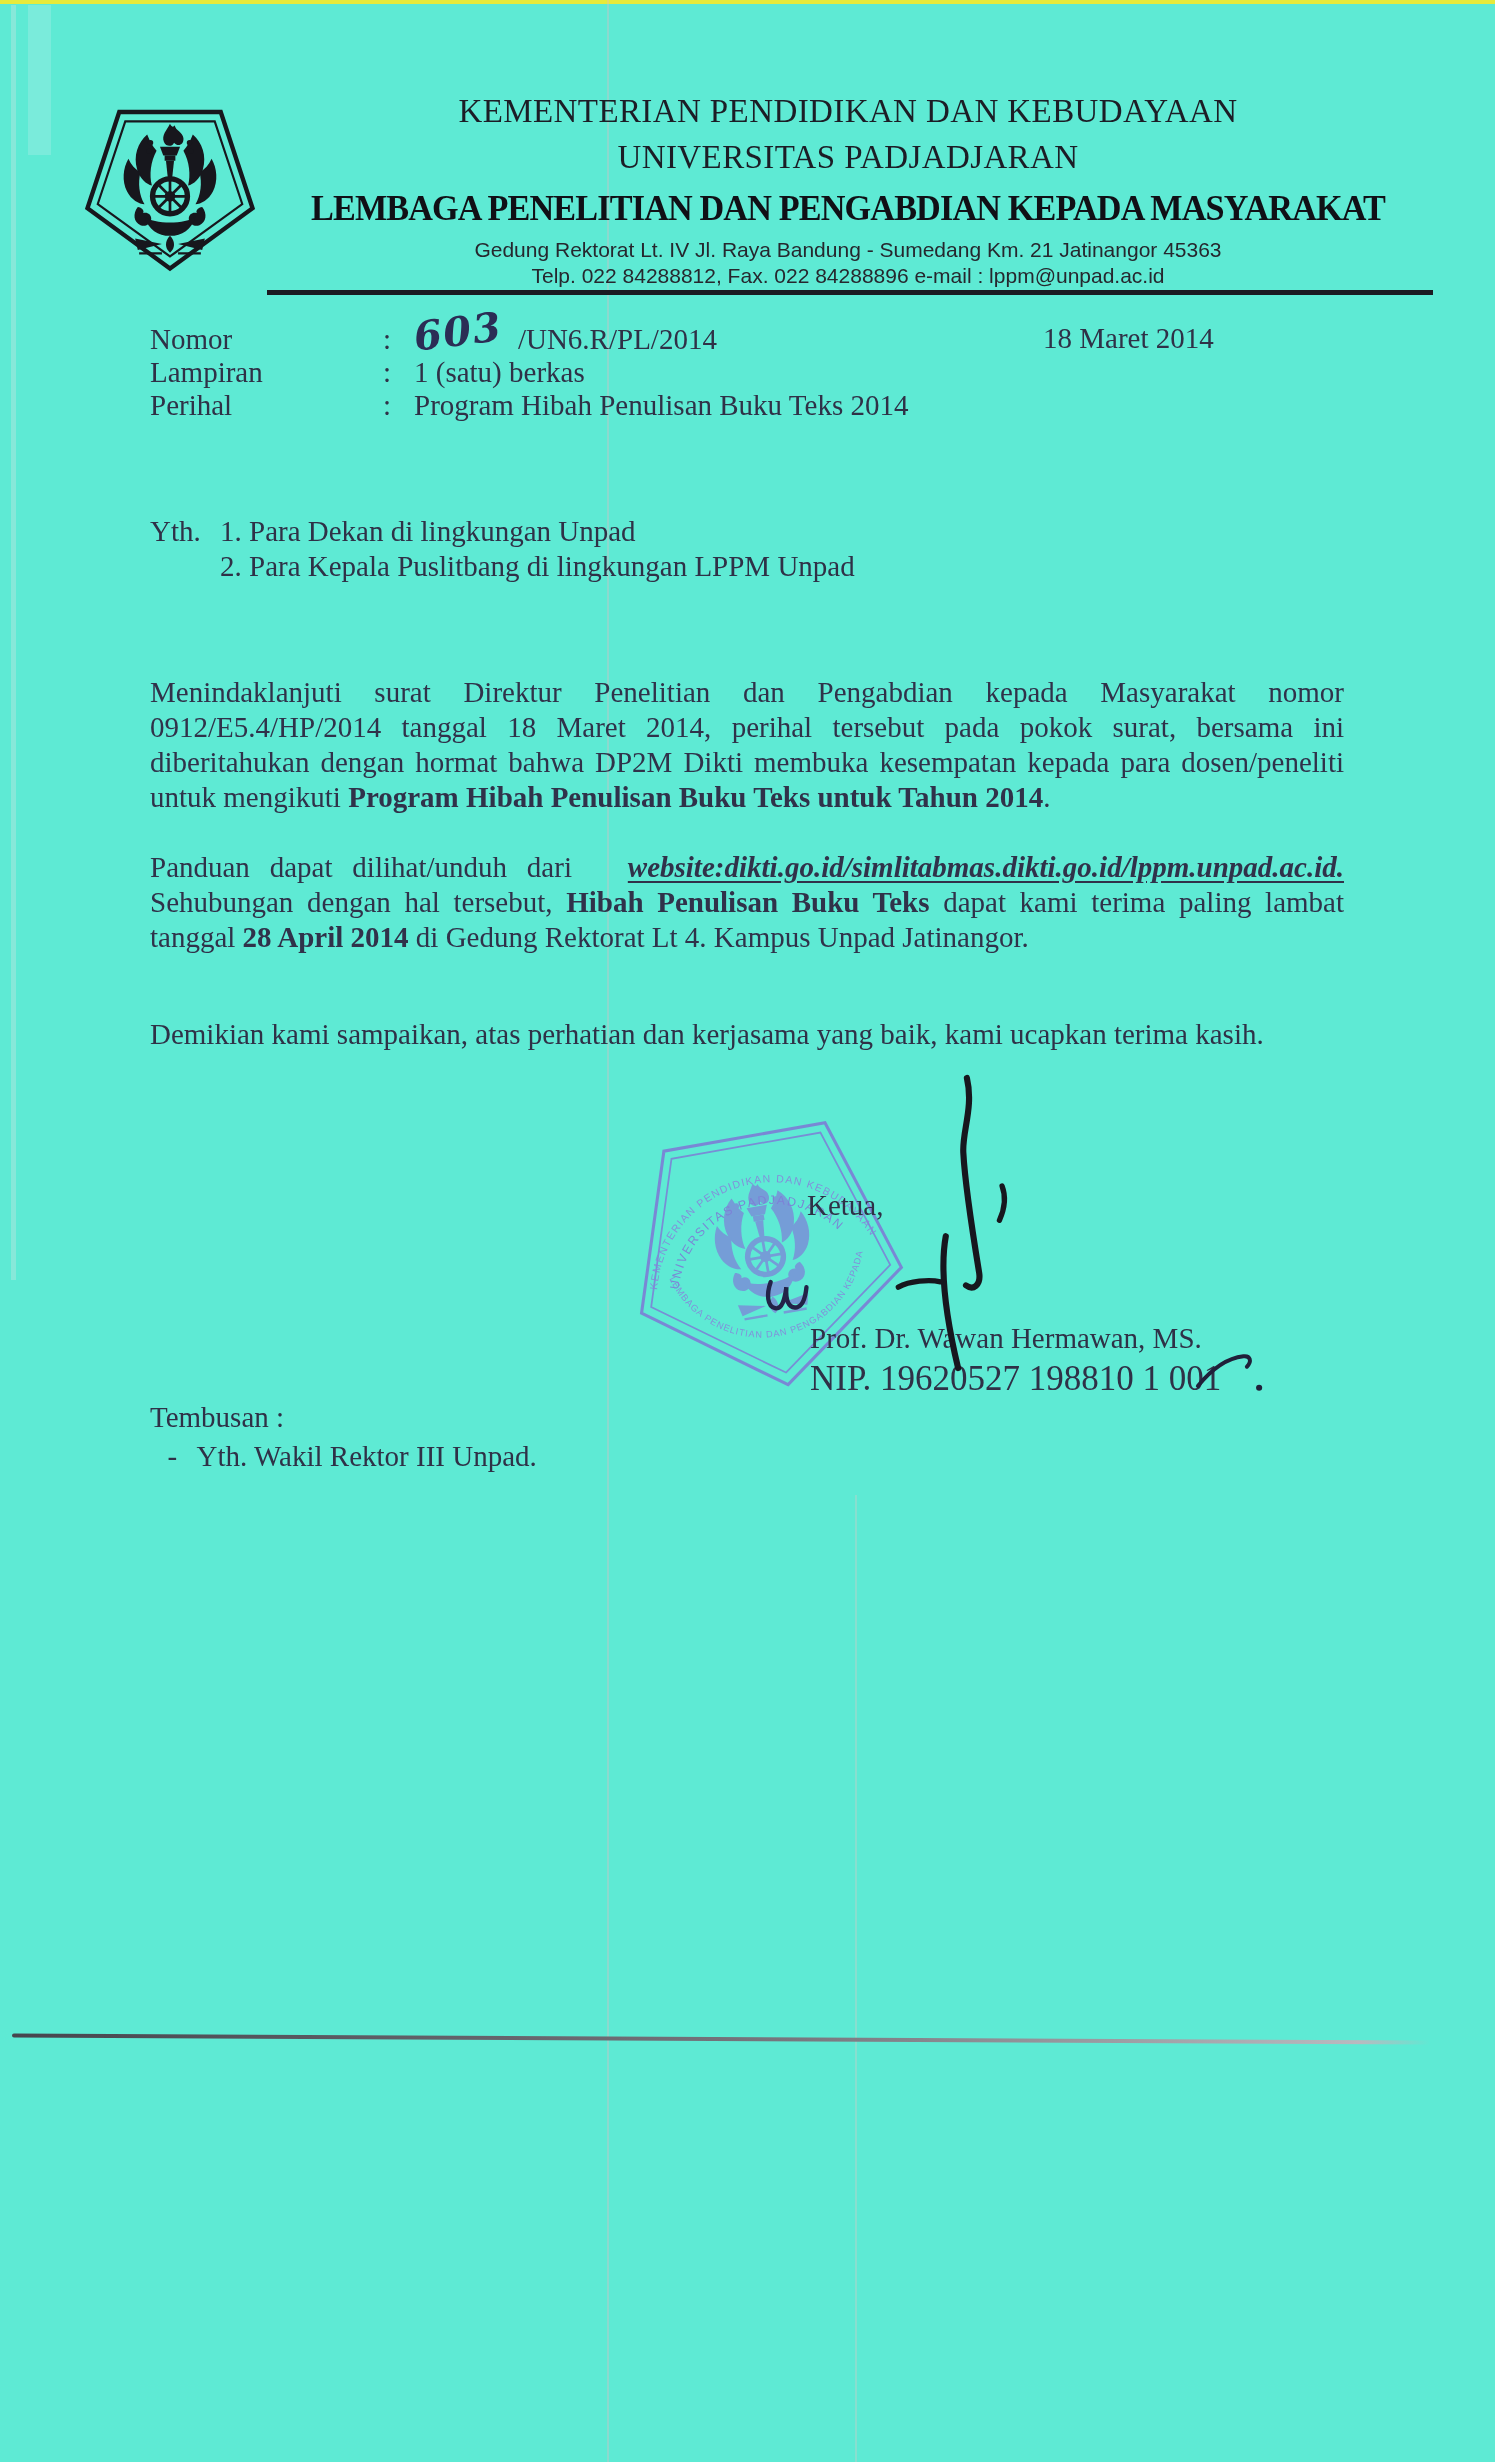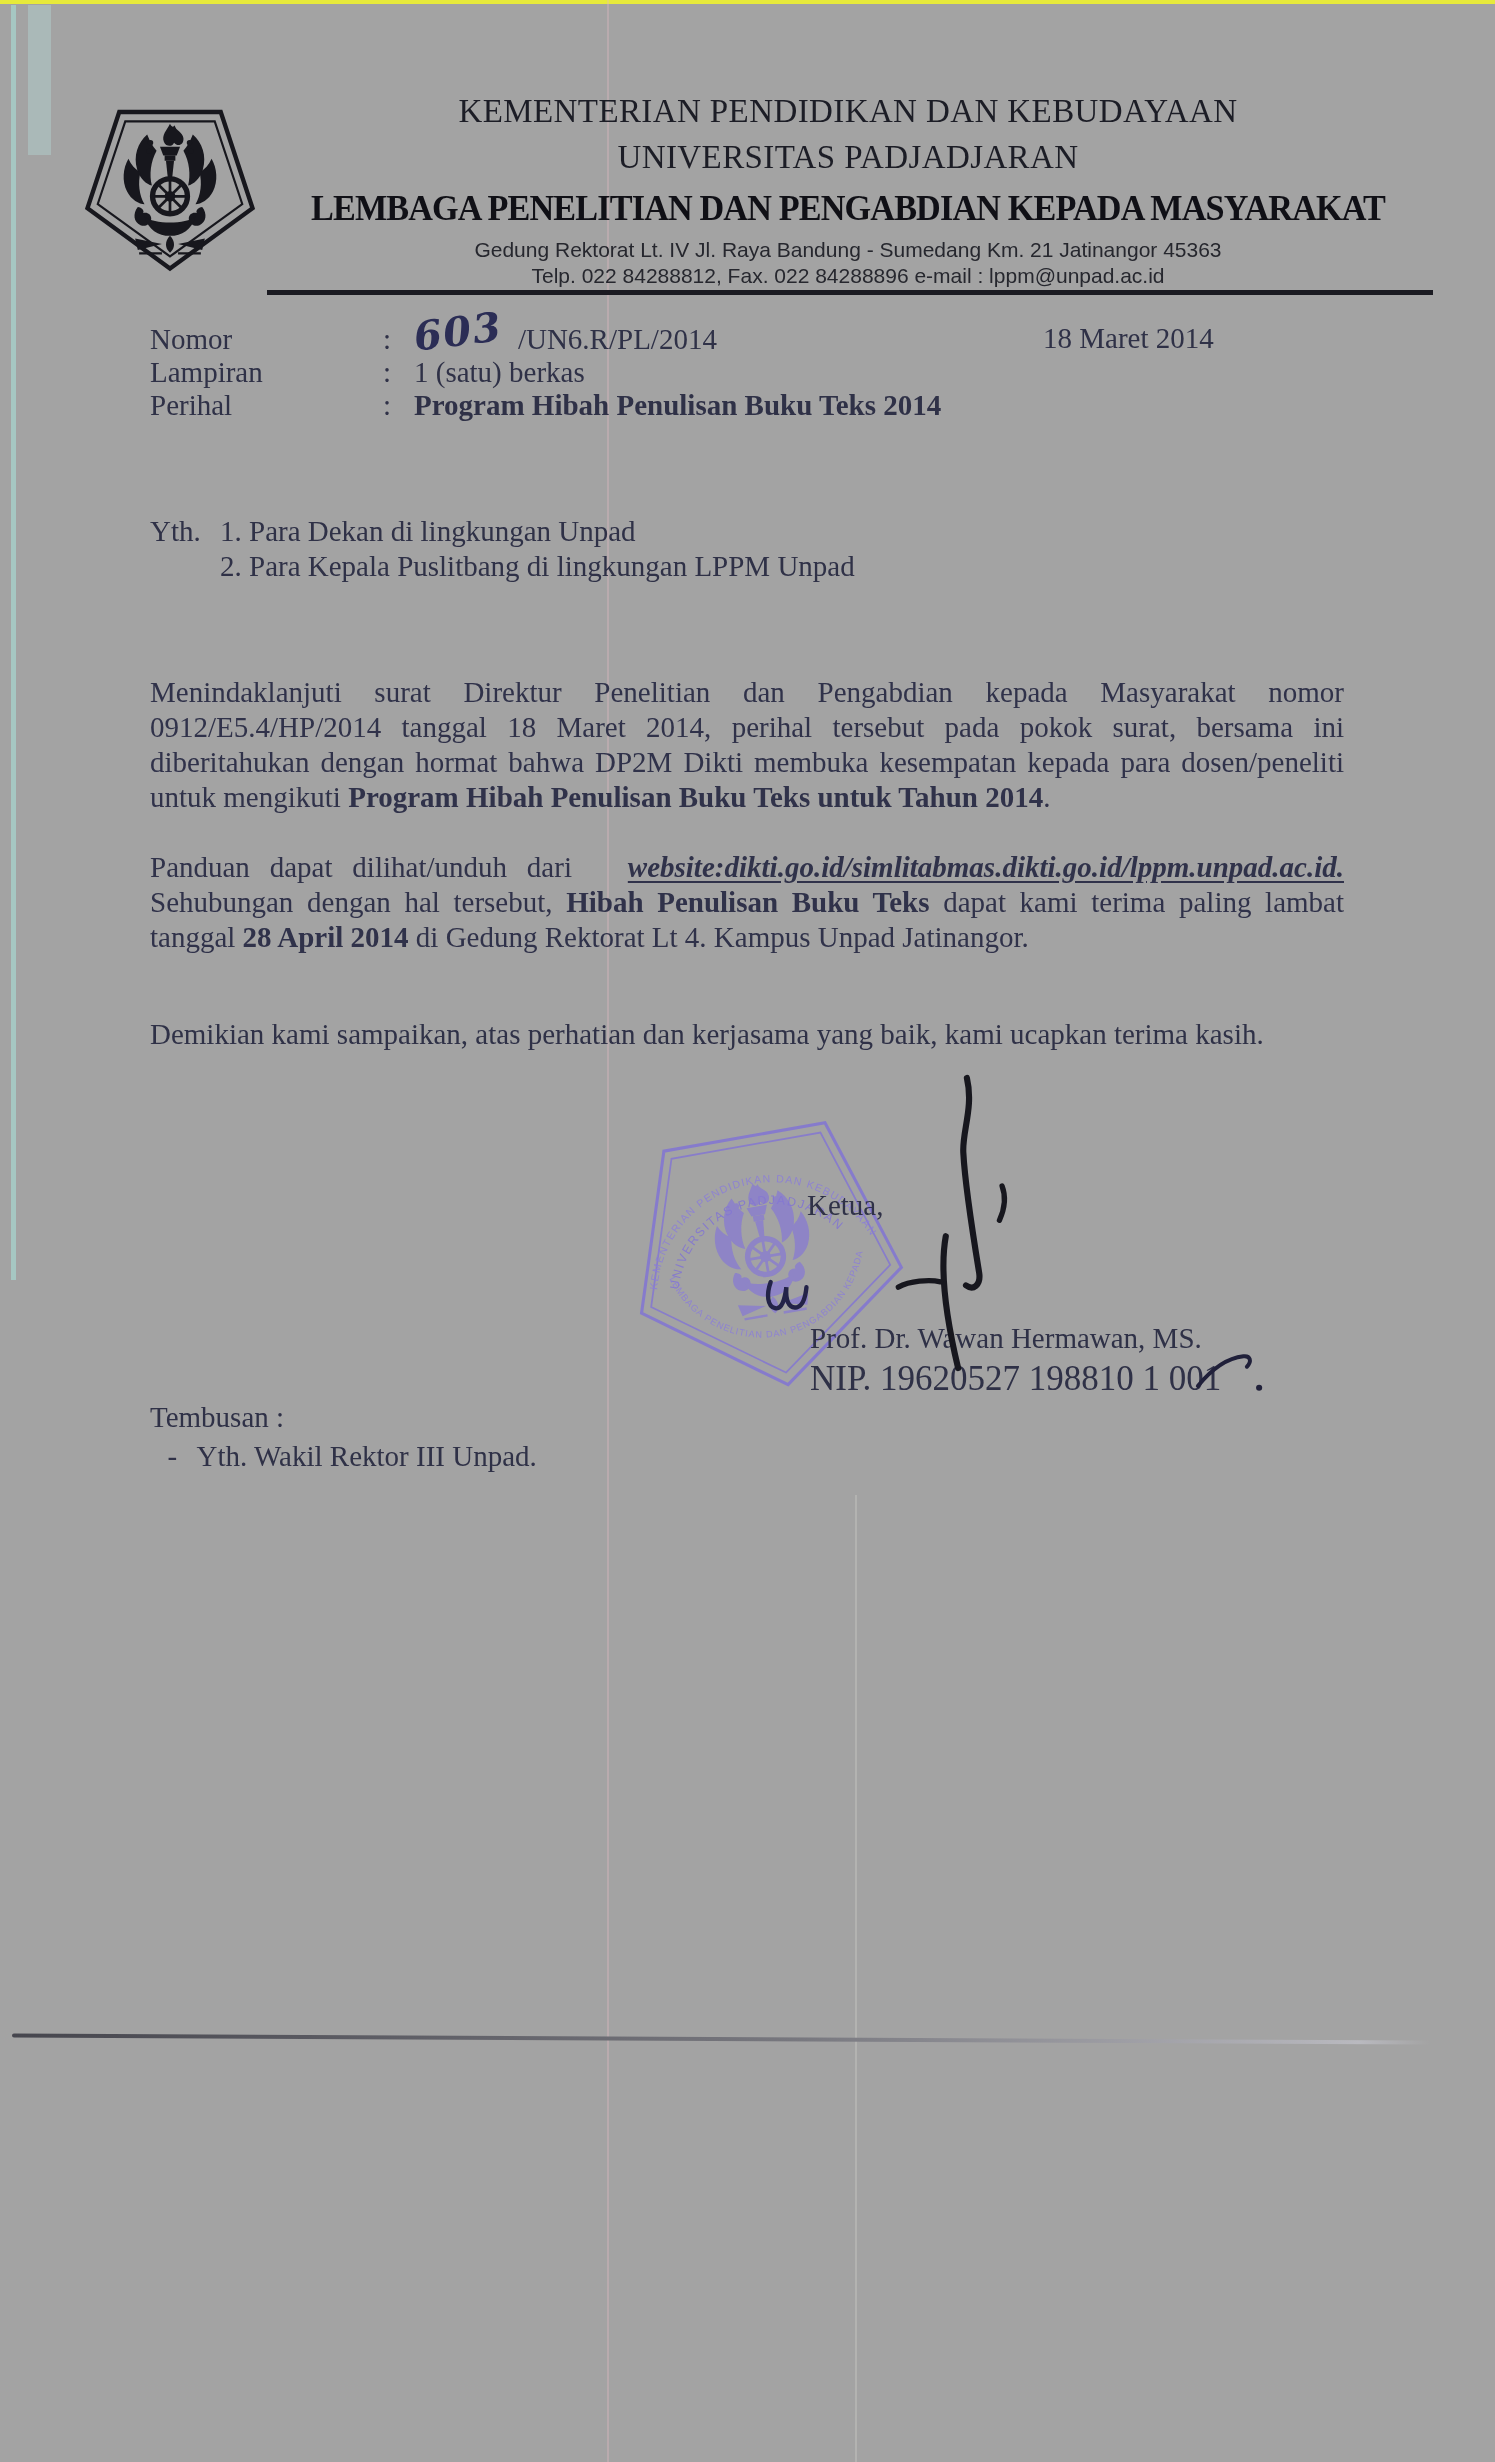--- a/index.html
+++ b/index.html
@@ -1,16 +1,16 @@
 <!DOCTYPE html>
 <html style="font-size:14px"><head>
 <meta charset="utf-8">
 <style>
   html,body{margin:0;padding:0;background:#e9e9e9;}
-  .page{position:relative;width:1495px;height:2462px;background:#a3a3a3;overflow:hidden;
+  .page{position:relative;width:1495px;height:2462px;background:#5eead4;overflow:hidden;
         font-family:"Liberation Serif",serif;color:#2f3147;}
   
   .top-bar{position:absolute;left:0;top:0;width:1495px;height:4.4px;}
   .left-strip{position:absolute;left:11.4px;top:5.3px;width:4.4px;height:1275px;background:rgba(170,230,221,.55);}
   .left-strip2{position:absolute;left:28px;top:5.3px;width:23px;height:150px;background:rgba(190,240,235,.30);}
   .fold-line{position:absolute;left:607px;top:0;width:1.8px;height:2462px;background:rgba(225,185,195,.35);}
   .fold-line2{position:absolute;left:855px;top:1495px;width:1.8px;height:967px;background:rgba(205,205,200,.38);}
   .page-edge{position:absolute;left:12.3px;top:2037px;width:1418px;height:4.4px;border-radius:2.6px;
              background:linear-gradient(to right,#46464e,#77777e 55%,#b9b9bf 95%,rgba(190,190,195,0));
              transform:rotate(0.28deg);}
@@ -24,21 +24,21 @@
   .lh-addr{font-family:"Liberation Sans",sans-serif;font-size:21px;line-height:26px;margin-top:7px;color:#26272e;}
   .lh-tel{font-family:"Liberation Sans",sans-serif;font-size:21px;line-height:26px;color:#26272e;}
   .lh-rule{position:absolute;left:267px;top:290px;width:1166px;height:5.3px;background:#1b1b22;}
   
   .meta{position:absolute;left:150px;top:318px;font-size:29px;line-height:33px;}
   .meta-row{display:flex;align-items:baseline;gap:8px;}
   .mlabel{display:inline-block;width:225px;}
   .mcolon{display:inline-block;width:23px;}
   .hand{font-family:"DejaVu Serif",serif;font-style:italic;font-weight:bold;font-size:40px;color:#2b2d55;
         display:inline-block;transform:rotate(-7deg) translateY(-3.5px);letter-spacing:1.8px;margin-right:7px;}
-  .bold{font-weight:bold;}
+  .bold{font-weight:normal;}
   .date{position:absolute;left:1043px;top:322px;font-size:29px;}
   
   .recipients{position:absolute;left:150px;top:514px;font-size:29px;line-height:35px;}
   .rcp-sal{display:inline-block;width:70px;}
   .rcp-2{padding-left:70px;}
   
   .bodyblock{position:absolute;left:150px;width:1194px;font-size:29px;color:#30324a;}
   .para1{top:675px;}
   .para2{top:850px;}
   .closing{position:absolute;left:150px;top:1018px;width:1194px;font-size:29px;}

